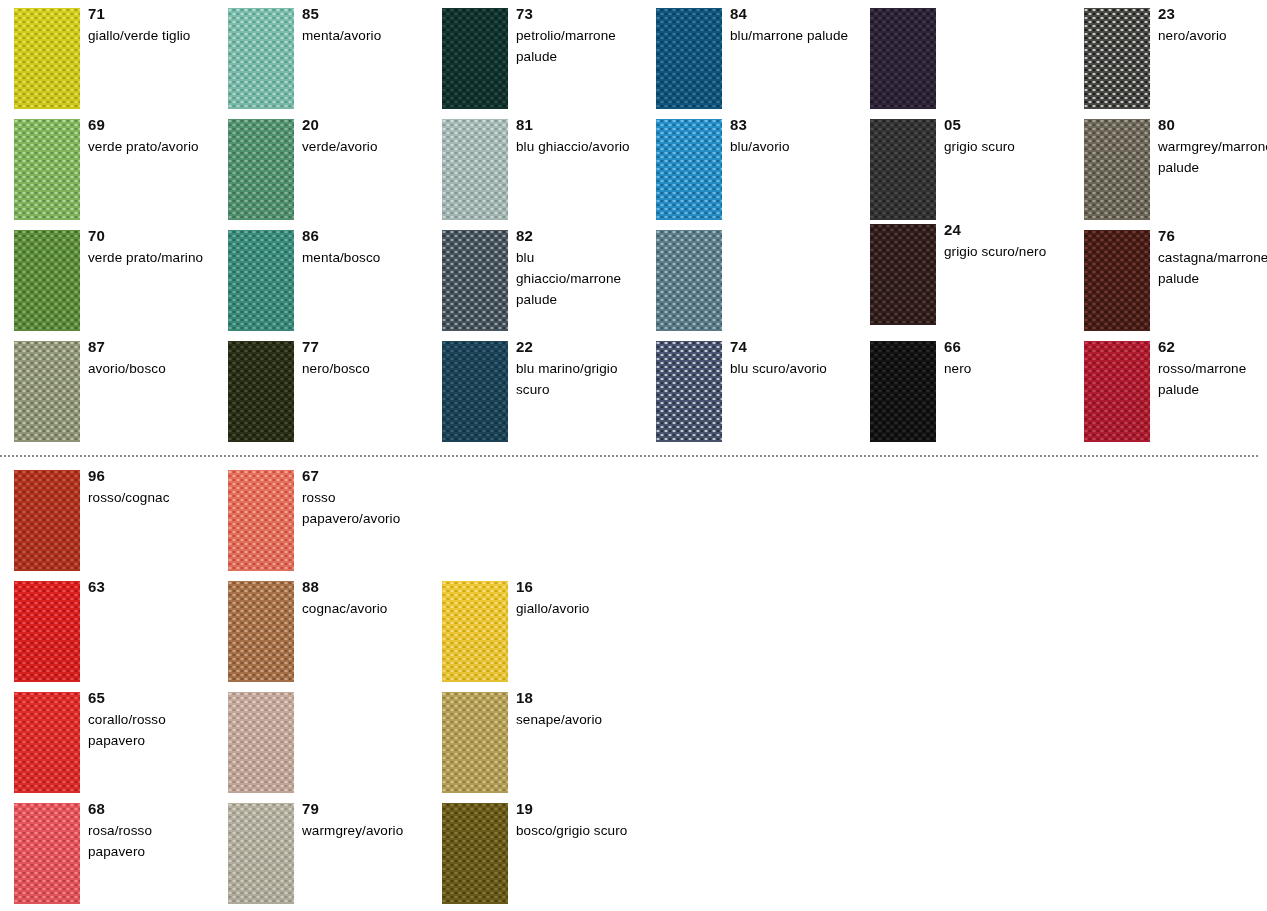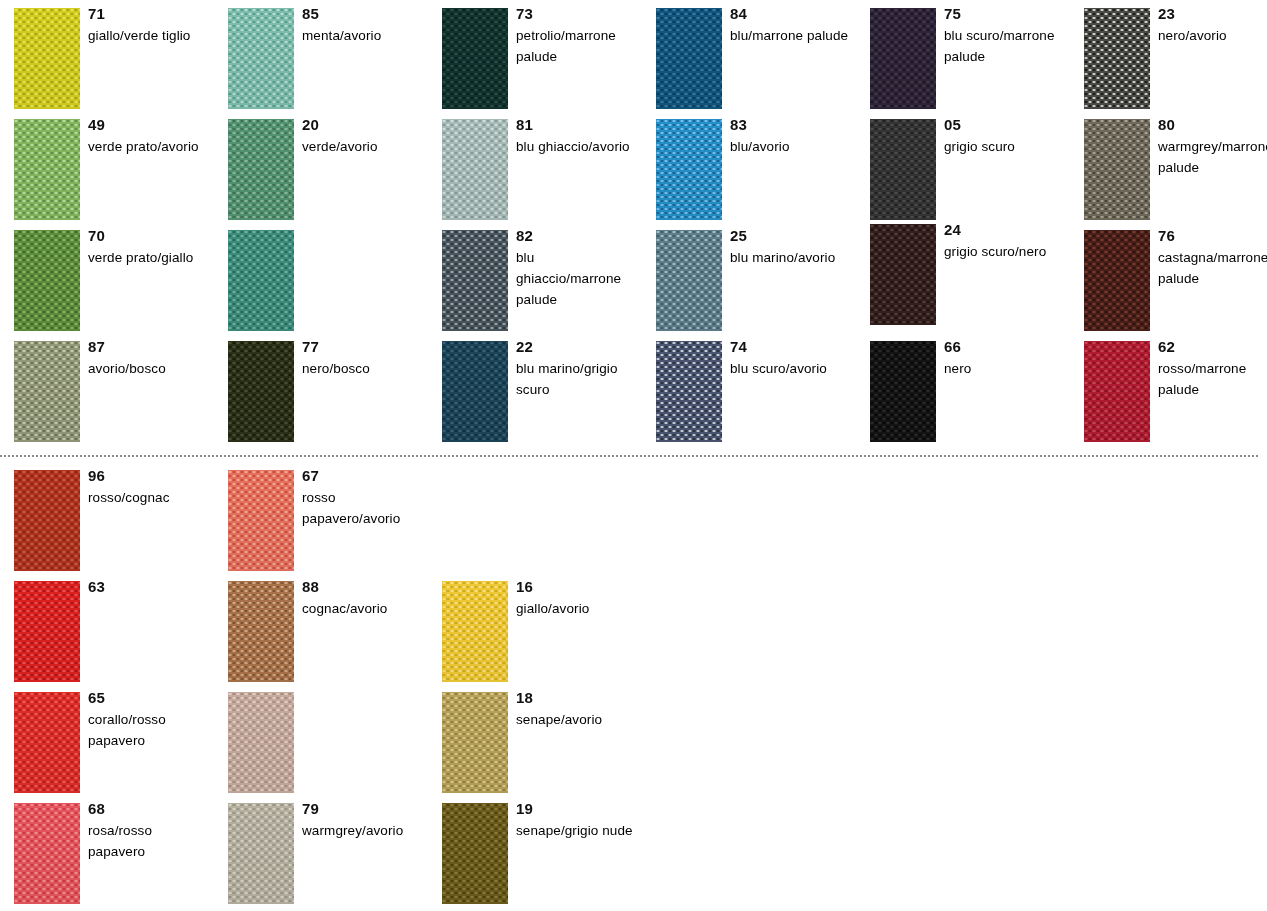--- a/index.html
+++ b/index.html
@@ -144,40 +144,36 @@
           </div>
           <div class="label">
             <div class="code">84</div>
             <div class="desc">blu/marrone palude</div>
           </div>
         </div>
         <div class="cell" style="left: 856px; top: 0px;">
           <div class="swatch" style="background: rgb(46, 36, 56);">
             <div class="weave" style="--lt: #47394f; --dk: #1b1423;"></div>
           </div>
-          <div class="label">
-            <div class="code">75</div>
-            <div class="desc">blu scuro/marrone palude</div>
-          </div>
         </div>
         <div class="cell" style="left: 1070px; top: 0px;">
           <div class="swatch" style="background: rgb(74, 74, 72);">
             <div class="weave" style="--lt: #cfcfc6; --dk: #1d1d1c;"></div>
           </div>
           <div class="label">
             <div class="code">23</div>
             <div class="desc">nero/avorio</div>
           </div>
         </div>
         <div class="cell" style="left: 0px; top: 111px;">
           <div class="swatch" style="background: rgb(132, 184, 94);">
             <div class="weave" style="--lt: #bcdc9c; --dk: #5e944a;"></div>
           </div>
           <div class="label">
-            <div class="code">49</div>
+            <div class="code">69</div>
             <div class="desc">verde prato/avorio</div>
           </div>
         </div>
         <div class="cell" style="left: 214px; top: 111px;">
           <div class="swatch" style="background: rgb(83, 148, 113);">
             <div class="weave" style="--lt: #8cbba0; --dk: #3a7353;"></div>
           </div>
           <div class="label">
             <div class="code">20</div>
             <div class="desc">verde/avorio</div>
@@ -218,44 +214,44 @@
             <div class="code">80</div>
             <div class="desc">warmgrey/marrone palude</div>
           </div>
         </div>
         <div class="cell" style="left: 0px; top: 222px;">
           <div class="swatch" style="background: rgb(94, 143, 60);">
             <div class="weave" style="--lt: #8cb661; --dk: #3f682a;"></div>
           </div>
           <div class="label">
             <div class="code">70</div>
-            <div class="desc">verde prato/giallo</div>
+            <div class="desc">verde prato/marino</div>
           </div>
         </div>
         <div class="cell" style="left: 214px; top: 222px;">
           <div class="swatch" style="background: rgb(60, 141, 124);">
             <div class="weave" style="--lt: #6eb3a1; --dk: #276a5d;"></div>
           </div>
+          <div class="label">
+            <div class="code">86</div>
+            <div class="desc">menta/bosco</div>
+          </div>
         </div>
         <div class="cell" style="left: 428px; top: 222px;">
           <div class="swatch" style="background: rgb(74, 87, 96);">
             <div class="weave" style="--lt: #9ba7a9; --dk: #2e373d;"></div>
           </div>
           <div class="label">
             <div class="code">82</div>
             <div class="desc">blu ghiaccio/marrone palude</div>
           </div>
         </div>
         <div class="cell" style="left: 642px; top: 222px;">
           <div class="swatch" style="background: rgb(94, 126, 141);">
             <div class="weave" style="--lt: #a6bbc3; --dk: #3f5d6b;"></div>
-          </div>
-          <div class="label">
-            <div class="code">25</div>
-            <div class="desc">blu marino/avorio</div>
           </div>
         </div>
         <div class="cell" style="left: 856px; top: 216px;">
           <div class="swatch" style="background: rgb(51, 32, 30);">
             <div class="weave" style="--lt: #5a403b; --dk: #1d100f;"></div>
           </div>
           <div class="label">
             <div class="code">24</div>
             <div class="desc">grigio scuro/nero</div>
           </div>
@@ -414,19 +410,19 @@
             <div class="code">79</div>
             <div class="desc">warmgrey/avorio</div>
           </div>
         </div>
         <div class="cell" style="left: 428px; top: 333px;">
           <div class="swatch" style="background: rgb(107, 92, 28);">
             <div class="weave" style="--lt: #8e7c30; --dk: #4a3f10;"></div>
           </div>
           <div class="label">
             <div class="code">19</div>
-            <div class="desc">senape/grigio nude</div>
+            <div class="desc">bosco/grigio scuro</div>
           </div>
         </div>
       </div>
   </div>
 
 </div>
 
 </body></html>

